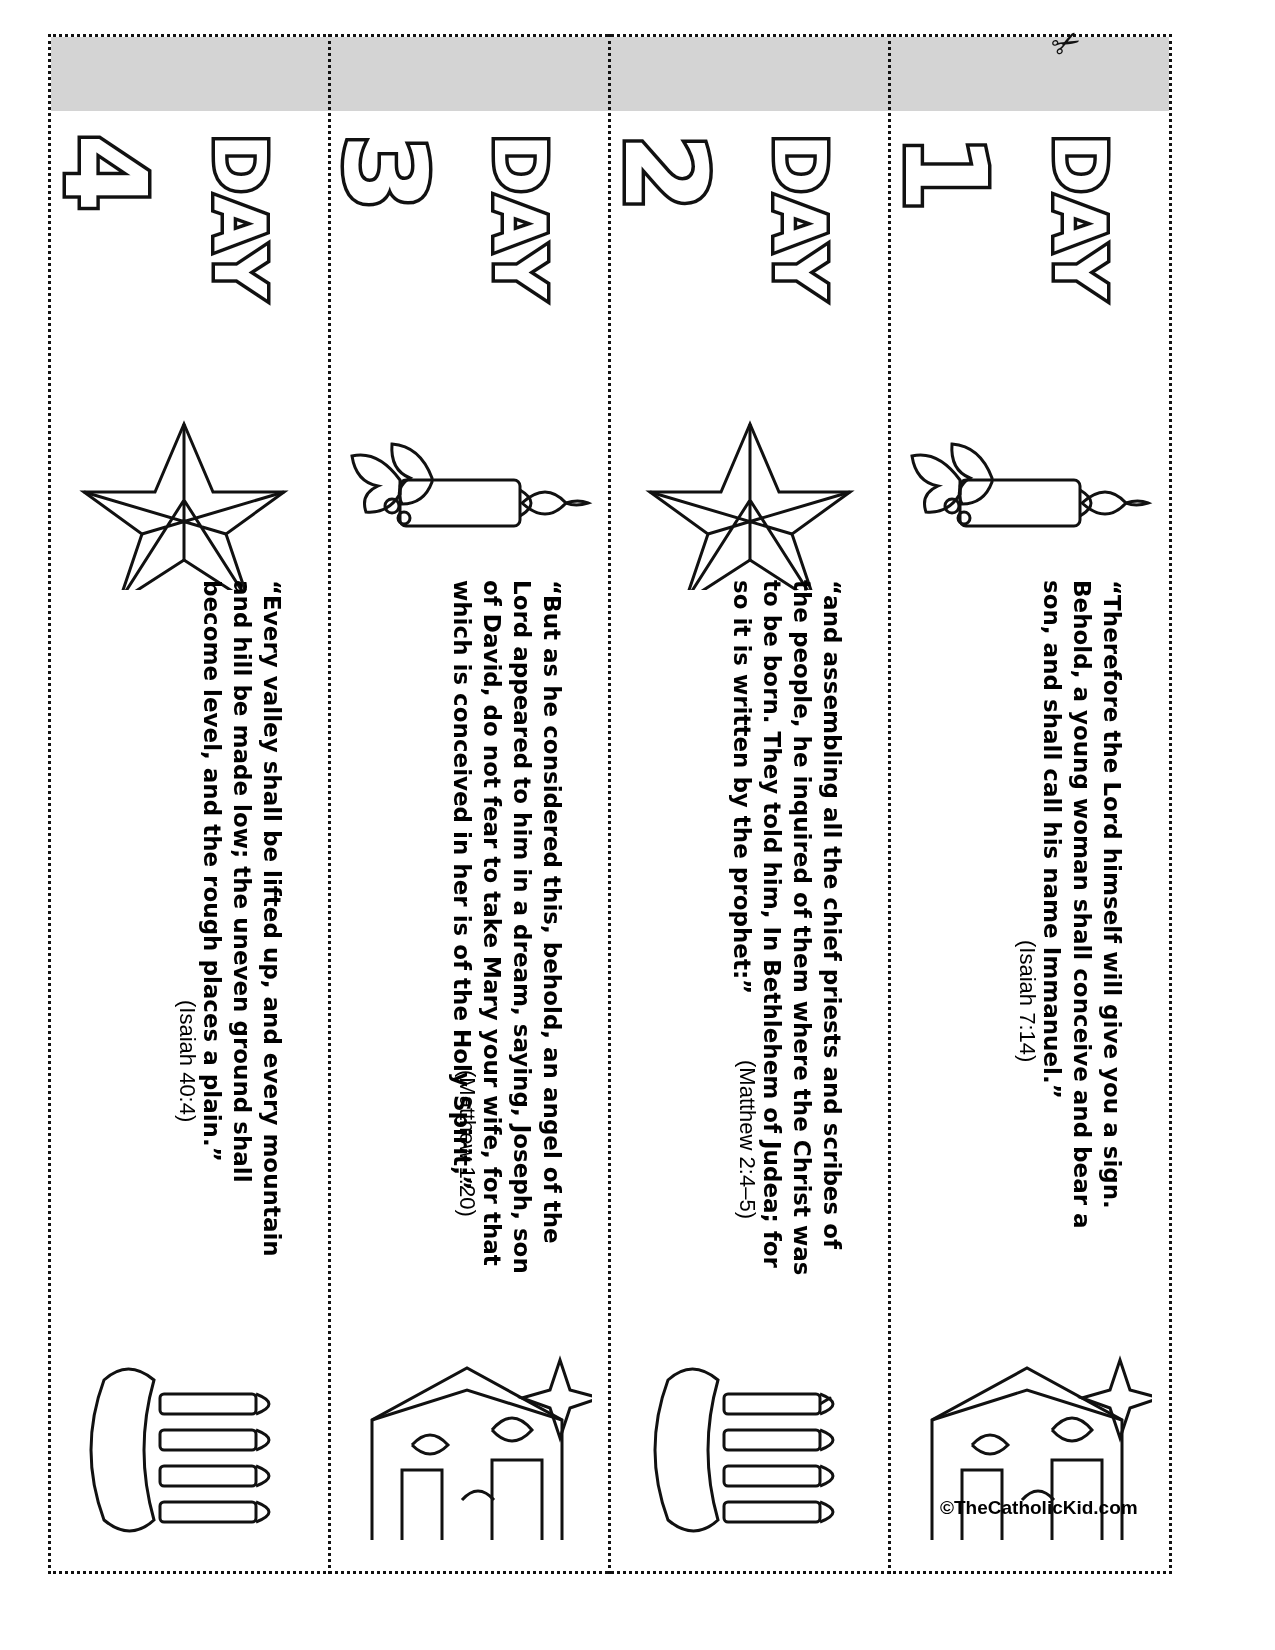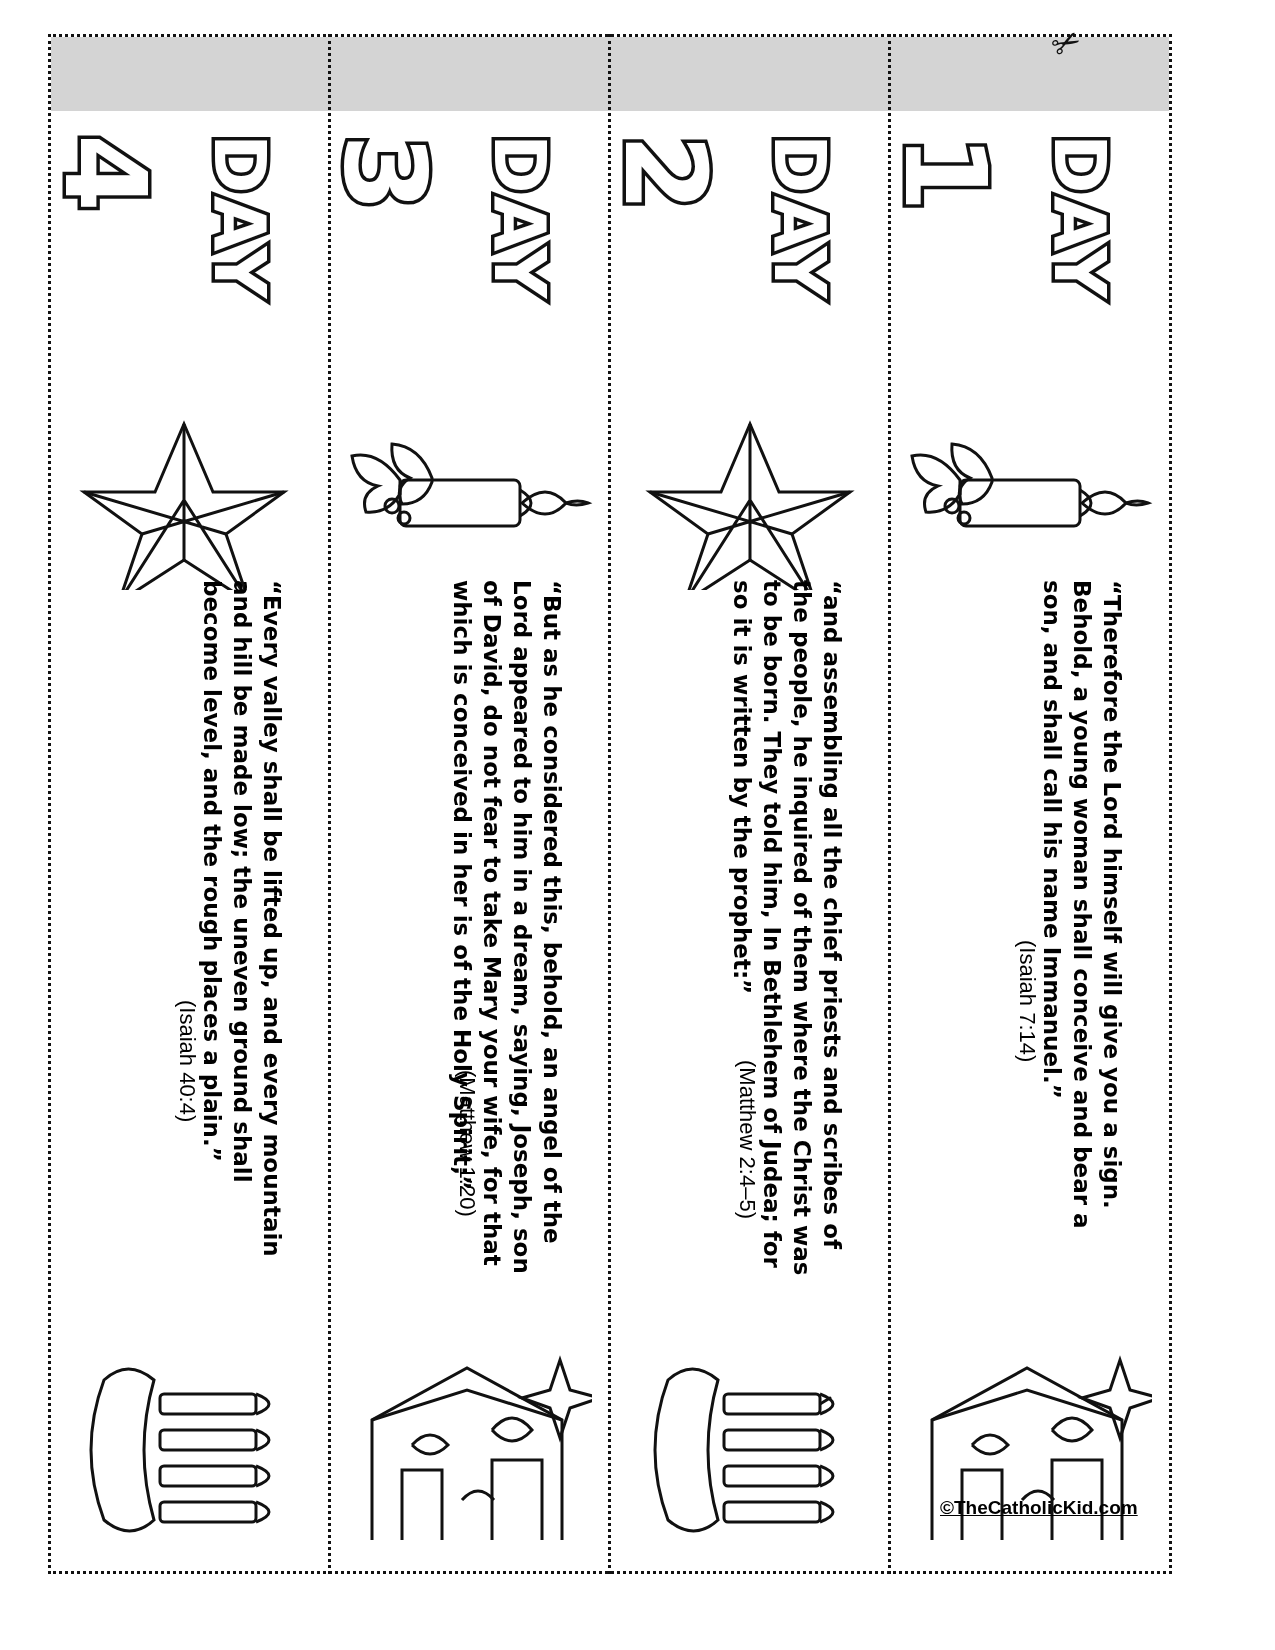--- a/index.html
+++ b/index.html
@@ -170,21 +170,20 @@
   }
 
   .credit {
     position: absolute;
     left: 940px;
     top: 1497px;
     font-family: "Liberation Sans", sans-serif;
     font-weight: bold;
     font-size: 19px;
     color: #000;
-    text-decoration: underline;
   }
 </style>
 </head>
 <body>
 
 <div class="page">
 
   <div class="cut-frame"></div>
   <div class="grey-band"></div>
 

